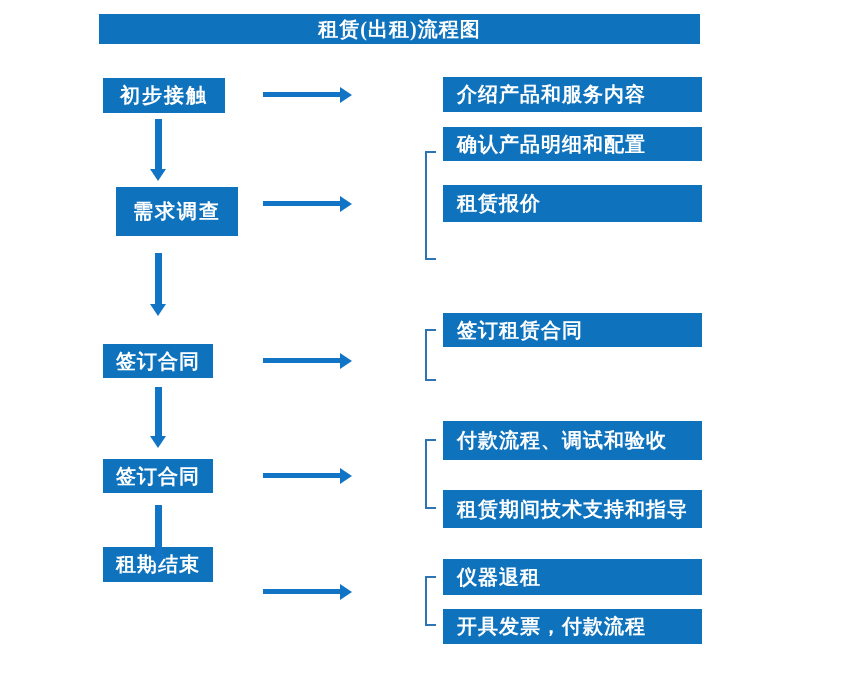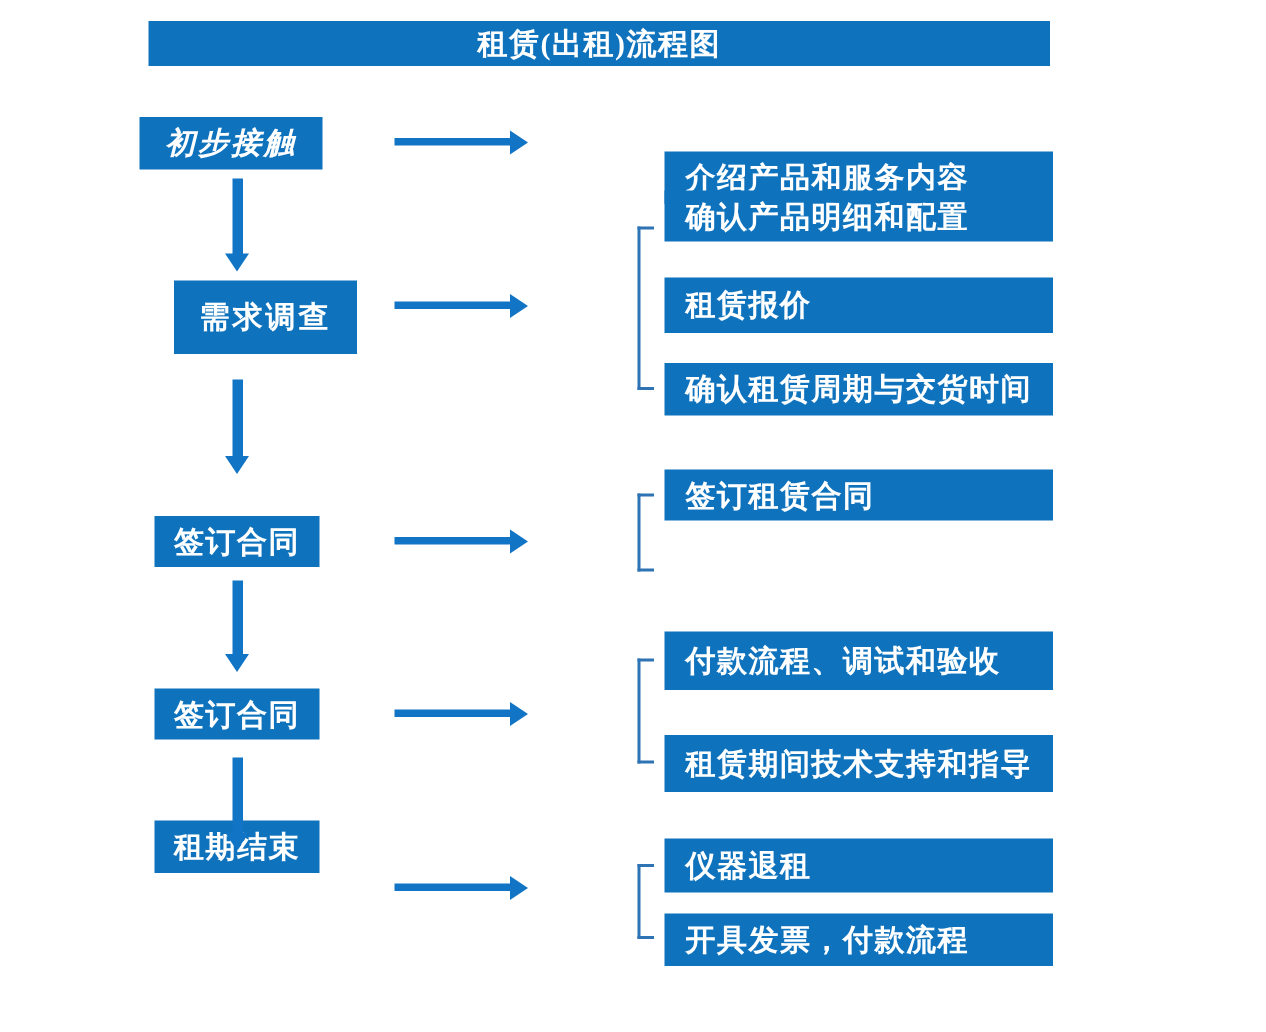--- a/index.html
+++ b/index.html
@@ -18,28 +18,28 @@
     position:absolute;background:var(--blue);color:var(--text);
     font-weight:bold;display:flex;align-items:center;box-sizing:border-box;
   }
   .title-bar{
     left:99px;top:14px;width:601px;height:30px;
     justify-content:center;font-size:20px;letter-spacing:1px;
   }
   .step{justify-content:center;font-size:20px;letter-spacing:2px;}
   .detail{padding-left:14px;font-size:20px;letter-spacing:1px;}
   
-  .l1{left:93px;top:78px;width:122px;height:35px;font-style:italic;}
+  .l1{left:103px;top:78px;width:122px;height:35px;}
   .l2{left:116px;top:187px;width:122px;height:49px;}
   .l3{left:103px;top:344px;width:110px;height:34px;letter-spacing:1px;}
   .l4{left:103px;top:459px;width:110px;height:34px;letter-spacing:1px;}
   .l5{left:103px;top:547px;width:110px;height:35px;letter-spacing:1px;}
   
   .r{left:443px;width:259px;}
-  .r1 {top:77px;height:35px;margin-top:24px;}
+  .r1 {top:77px;height:35px;}
   .r2a{top:127px;height:34px;}
   .r2b{top:185px;height:37px;}
   .r2c{top:242px;height:35px;}
   .r3a{top:313px;height:34px;}
   .r3b{top:363px;height:36px;}
   .r4a{top:421px;height:39px;}
   .r4b{top:490px;height:38px;}
   .r5a{top:559px;height:36px;}
   .r5b{top:609px;height:35px;}
   
@@ -131,20 +131,19 @@
     </div>
 
   <div class="bracket b2"></div>
   <div class="bracket b3"></div>
   <div class="bracket b4"></div>
   <div class="bracket b5"></div>
 
   <div class="box detail r r1">介绍产品和服务内容</div>
   <div class="box detail r r2a">确认产品明细和配置</div>
   <div class="box detail r r2b">租赁报价</div>
-  <div class="box detail r r2c">确认租赁周期与交货时间</div>
   <div class="box detail r r3a">签订租赁合同</div>
   <div class="box detail r r4a">付款流程、调试和验收</div>
   <div class="box detail r r4b">租赁期间技术支持和指导</div>
   <div class="box detail r r5a">仪器退租</div>
   <div class="box detail r r5b">开具发票，付款流程</div>
 
 </div>
 
 </body></html>

